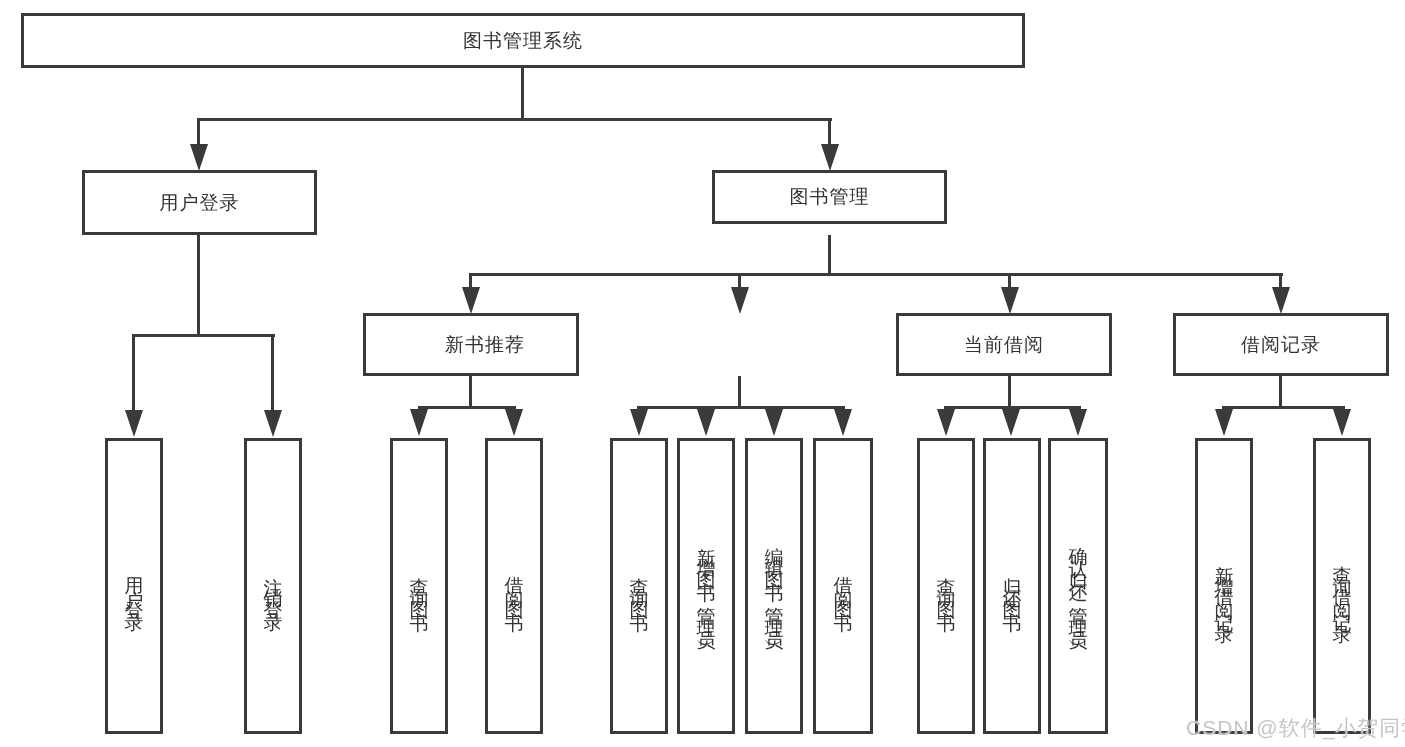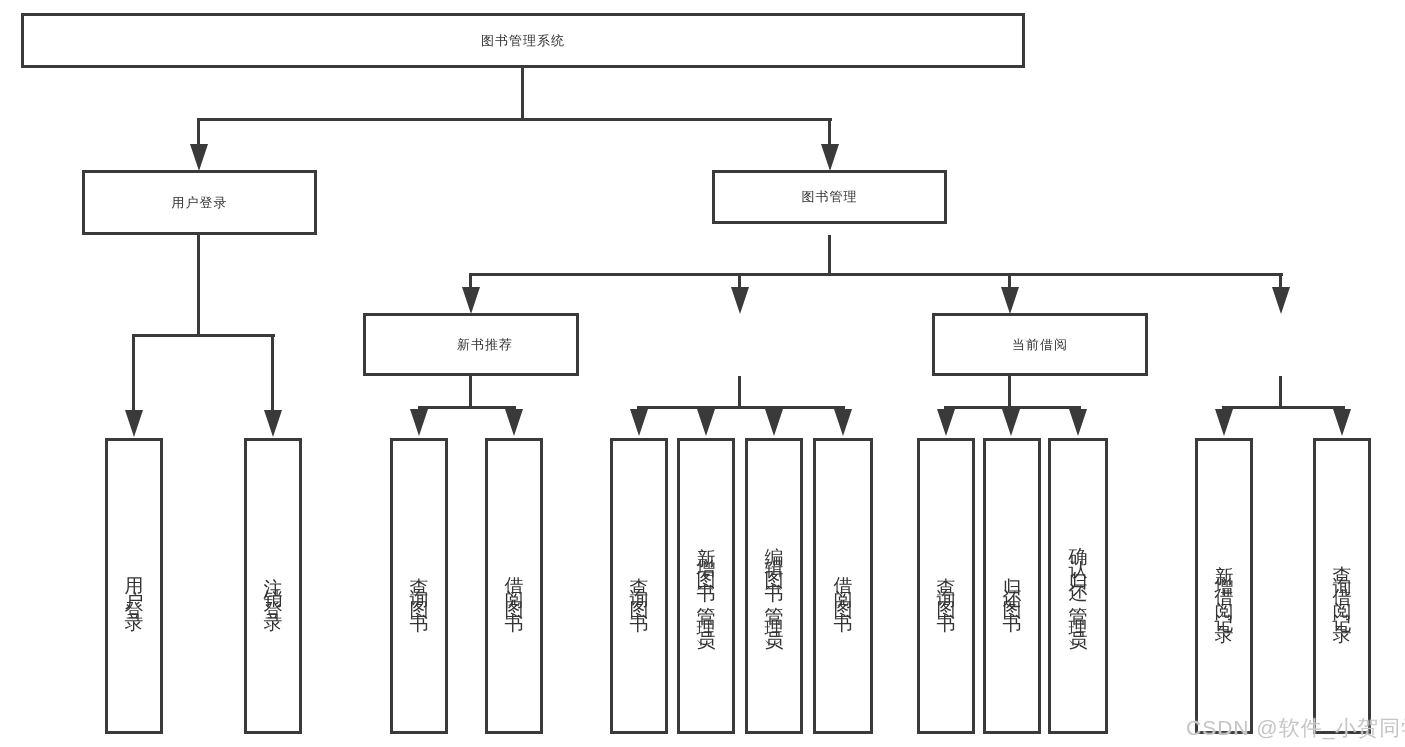--- a/index.html
+++ b/index.html
@@ -5,21 +5,21 @@
   html,body{margin:0;padding:0;background:#ffffff;}
   .canvas{
     position:relative;width:1405px;height:747px;background:#ffffff;
     font-family:"Liberation Sans","DejaVu Sans",sans-serif;color:#333333;
     overflow:hidden;
   }
   .box{
     position:absolute;background:#ffffff;border:3px solid #3a3a3a;
     box-sizing:border-box;display:flex;align-items:center;justify-content:center;
   }
-  .hbox{font-size:13px;letter-spacing:1px;}
+  .hbox{font-size:19px;letter-spacing:1px;}
   .vbox{top:438px;height:296px;width:58px;}
   .vtext{
     writing-mode:vertical-rl;text-orientation:mixed;
     font-size:19px;letter-spacing:12px;line-height:1.05;
   }
   .line{position:absolute;background:#3a3a3a;}
   .arrow{
     position:absolute;width:0;height:0;
     border-left:9px solid transparent;border-right:9px solid transparent;
     border-top:27px solid #3a3a3a;
@@ -59,21 +59,22 @@
   <div class="line" style="left:469px;top:273px;width:3px;height:16px;"></div>
   <div class="arrow" style="left:462px;top:287px;"></div>
   <div class="line" style="left:738px;top:273px;width:3px;height:16px;"></div>
   <div class="arrow" style="left:731px;top:287px;"></div>
   <div class="line" style="left:1008px;top:273px;width:3px;height:16px;"></div>
   <div class="arrow" style="left:1001px;top:287px;"></div>
   <div class="line" style="left:1279px;top:273px;width:3px;height:16px;"></div>
   <div class="arrow" style="left:1272px;top:287px;"></div>
 
   <div class="box hbox" style="left:363px;top:313px;width:216px;height:63px;padding-left:28px;">新书推荐</div>
-  <div class="box hbox" style="left:932px;top:313px;width:216px;height:63px;">当前借阅</div>
+  <div class="box hbox" style="left:896px;top:313px;width:216px;height:63px;">当前借阅</div>
+  <div class="box hbox" style="left:1173px;top:313px;width:216px;height:63px;">借阅记录</div>
 
   <div class="line" style="left:469px;top:376px;width:3px;height:32px;"></div>
   <div class="line" style="left:418px;top:406px;width:98px;height:3px;"></div>
   <div class="arrow" style="left:410px;top:409px;"></div>
   <div class="arrow" style="left:505px;top:409px;"></div>
 
   <div class="line" style="left:738px;top:376px;width:3px;height:32px;"></div>
   <div class="line" style="left:637px;top:406px;width:208px;height:3px;"></div>
   <div class="arrow" style="left:630px;top:409px;"></div>
   <div class="arrow" style="left:697px;top:409px;"></div>

